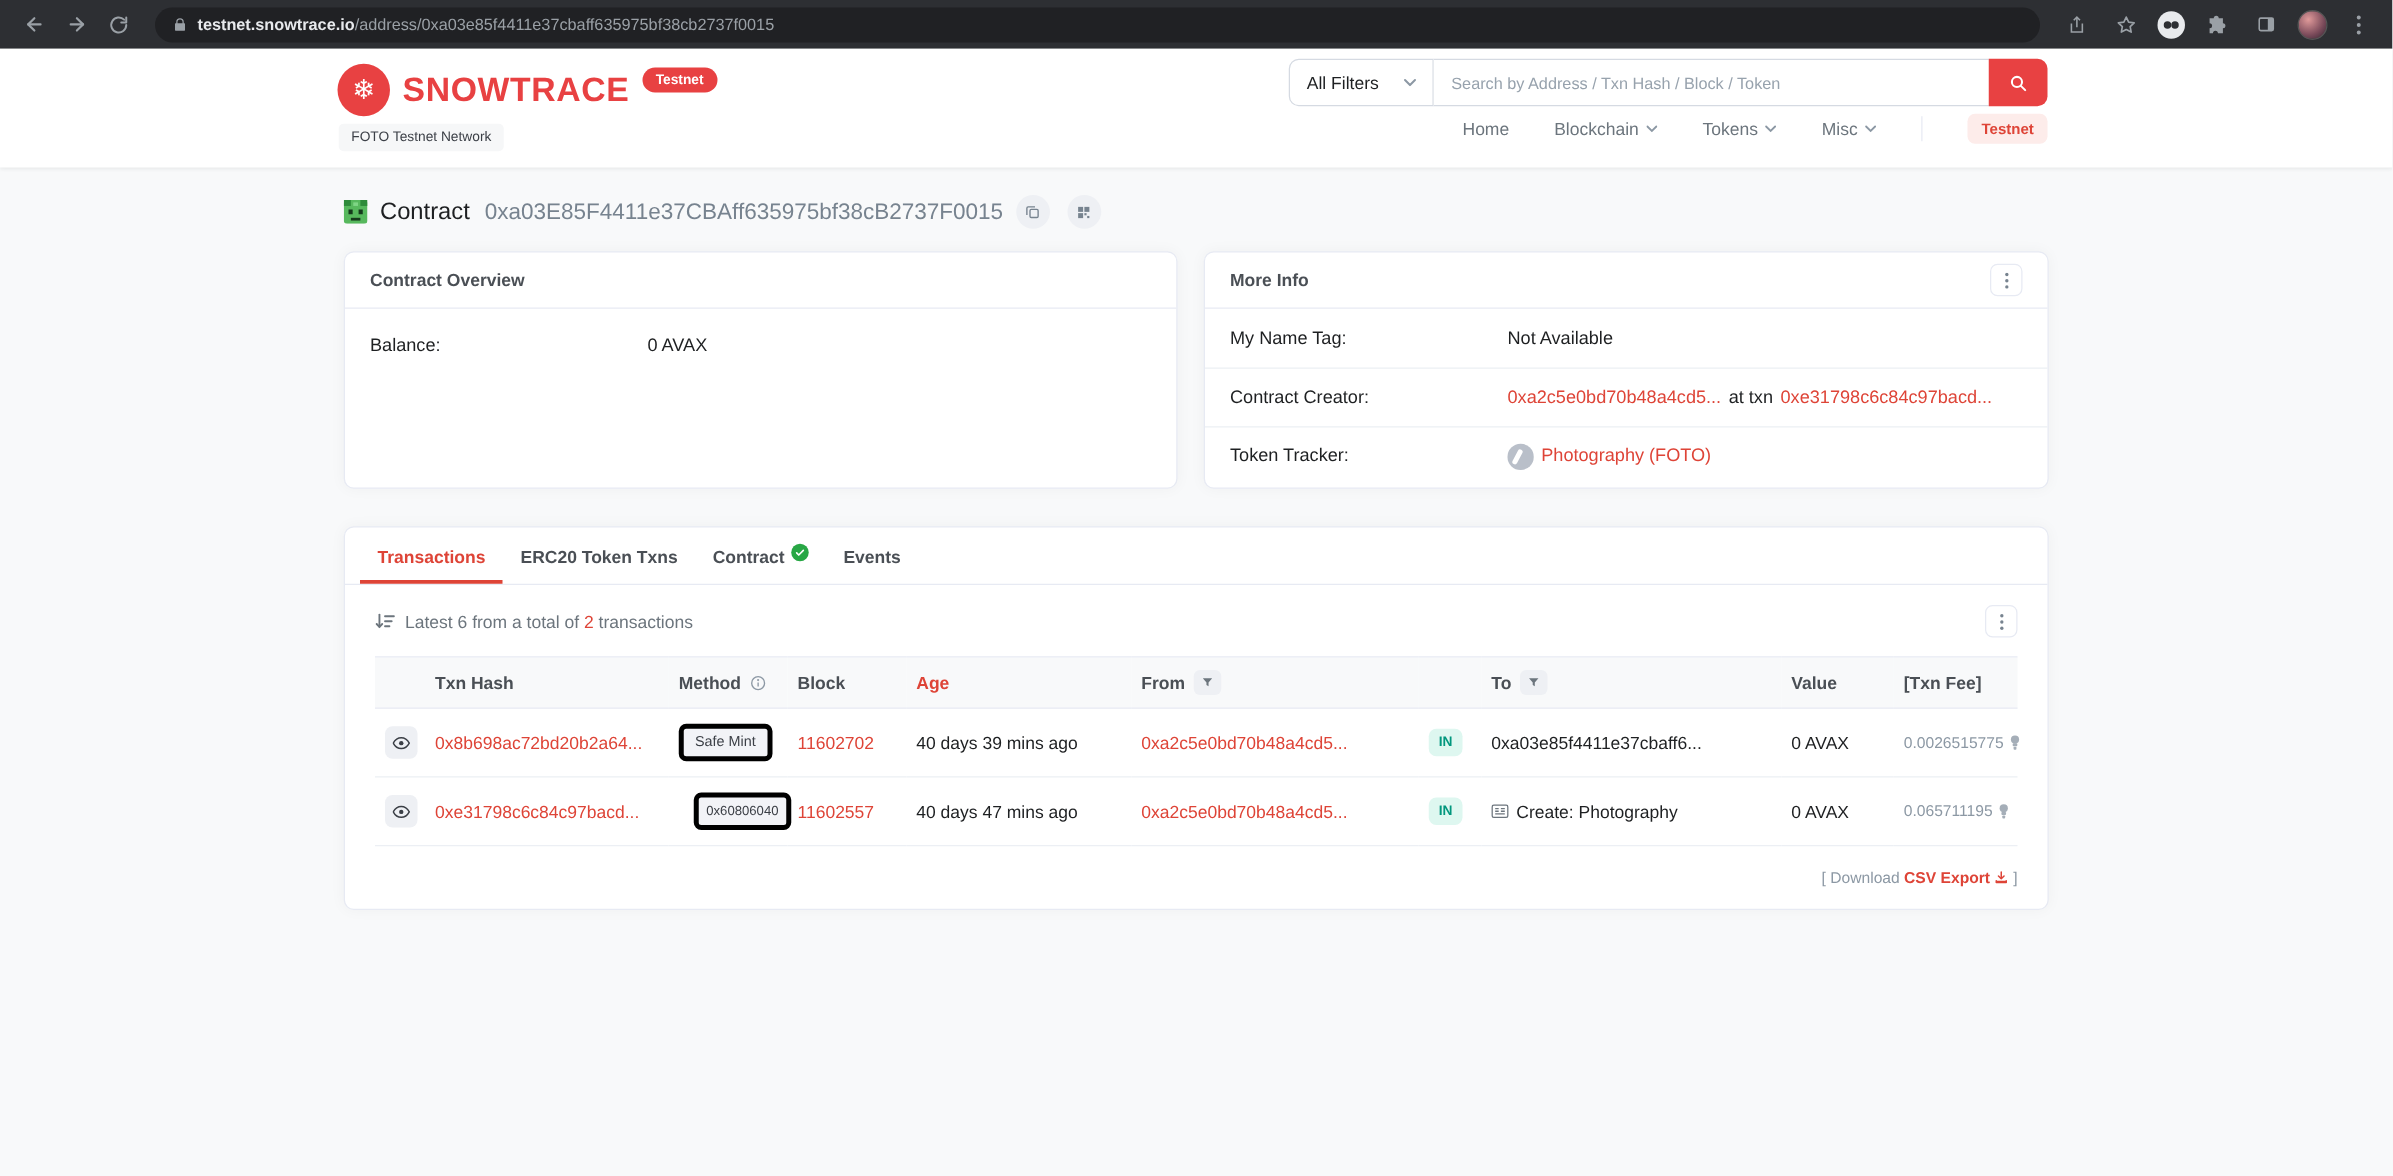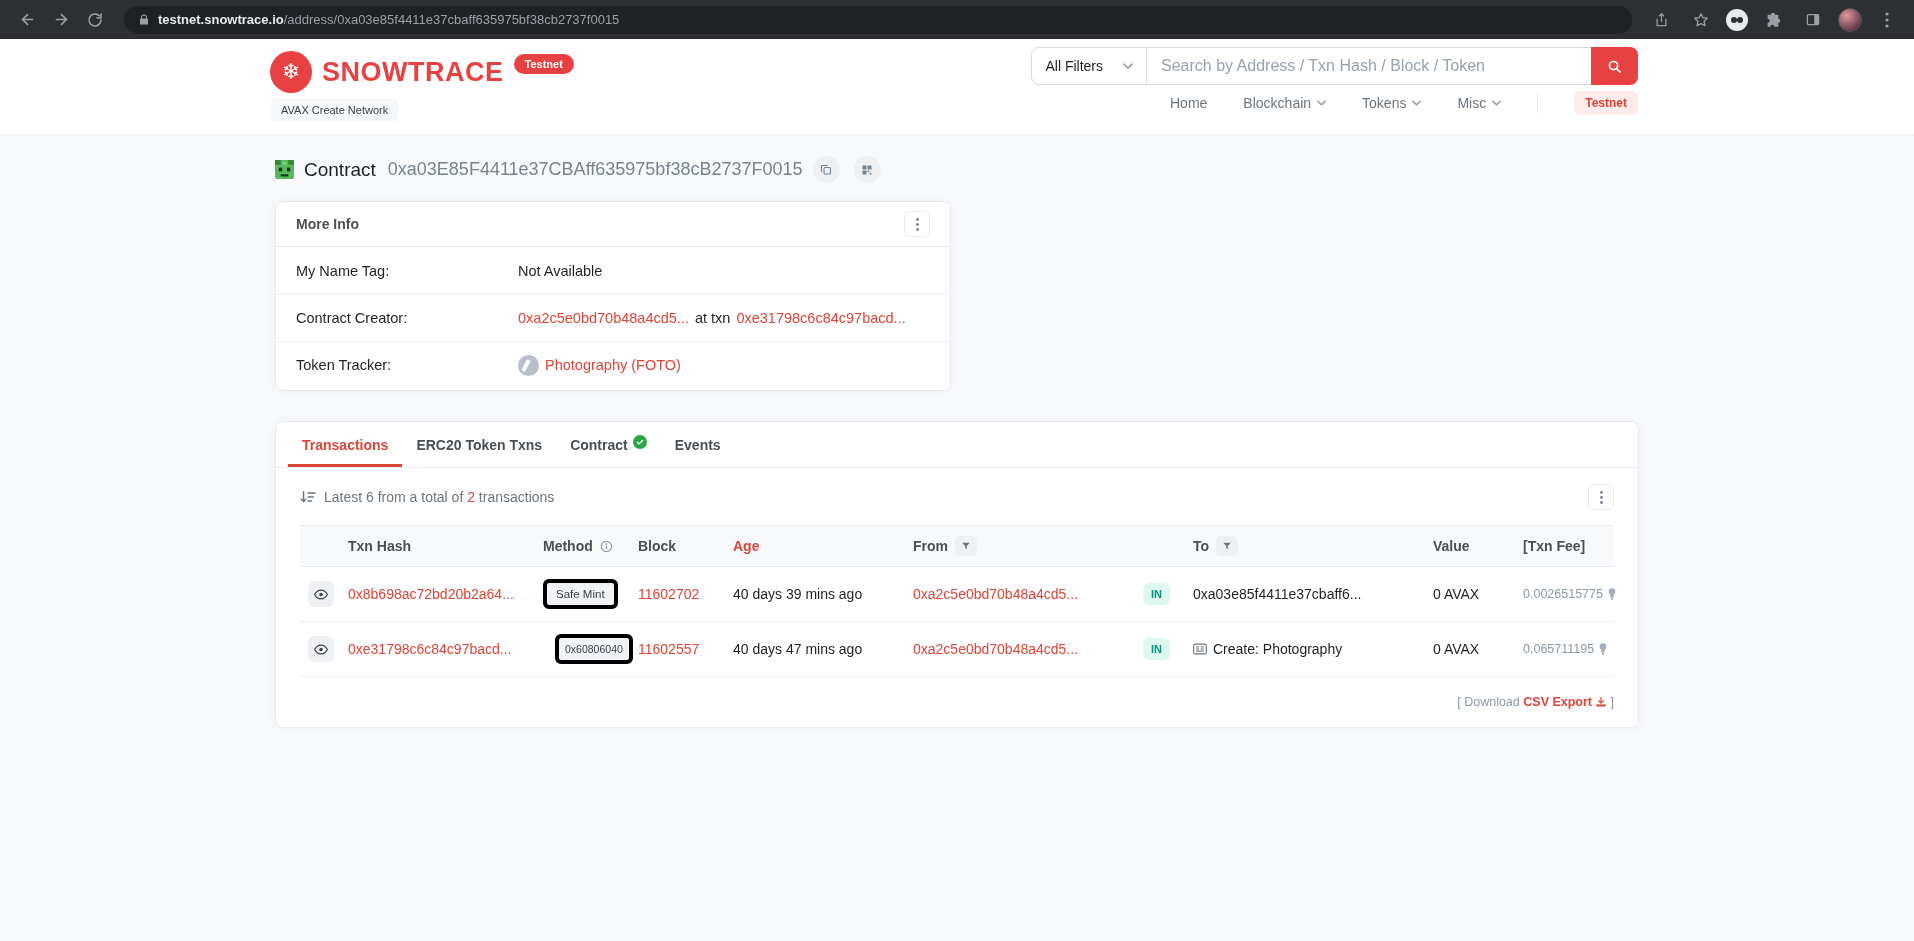--- a/index.html
+++ b/index.html
@@ -23,21 +23,21 @@
 
   
   .site-header { position:relative; height:95px; background:#fff; box-shadow:0 1px 3px rgba(30,32,34,.08); }
   .logo-wrap { position:absolute; left:270px; top:12px; display:flex; align-items:flex-start; gap:10px; cursor:pointer; }
   .logo-circle { width:42px; height:42px; border-radius:50%; background:#e84142; color:#fff; display:flex; align-items:center; justify-content:center; font-size:22px; line-height:1; }
   .brand-text { color:#e84142; font-size:27px; font-weight:800; letter-spacing:.5px; line-height:42px; }
   .brand-badge { background:#e84142; color:#fff; font-size:11px; font-weight:700; padding:4px 11px; border-radius:11px; margin-top:3px; }
   .network-pill { position:absolute; left:271px; top:60px; background:#f6f7f8; border-radius:4px; padding:5px 10px; font-size:11px; color:#3b3f46; }
   .search-group { position:absolute; right:276px; top:8px; height:38px; display:flex; }
   .all-filters { border:1px solid #d5dae2; border-right:1px solid #d5dae2; border-radius:8px 0 0 8px; background:#fff; display:flex; align-items:center; gap:20px; padding:0 13px; font-size:14px; color:#1e2022; cursor:pointer; }
-  .search-input { width:444px; border:1px solid #d5dae2; border-left:none; border-right:none; padding:0 14px; font-size:16px; color:#1e2022; outline:none; }
+  .search-input { width:444px; border:1px solid #d5dae2; border-left:none; border-right:none; padding:0 14px; font-size:13px; color:#1e2022; outline:none; }
   .search-input::placeholder { color:#97a2ad; }
   .search-btn { width:47px; background:#e84142; border:none; border-radius:0 8px 8px 0; color:#fff; display:flex; align-items:center; justify-content:center; cursor:pointer; }
   .main-nav { position:absolute; right:276px; top:52px; display:flex; align-items:center; gap:36px; font-size:14px; color:#6c757d; }
   .nav-item { display:flex; align-items:center; gap:6px; cursor:pointer; }
   .nav-divider { width:1px; height:20px; background:#e7eaf3; }
   .nav-testnet-pill { background:#fdecea; color:#de4437; font-size:12px; font-weight:600; padding:5px 11px; border-radius:6px; cursor:pointer; }
 
   
   .main { height:807px; padding-top:16px; }
   .container { width:1364px; margin:0 auto; }
@@ -160,21 +160,21 @@
     </div>
   </div>
 </div>
 
 <div class="site-header">
   <div class="logo-wrap">
     <div class="logo-circle">❄</div>
     <div class="brand-text">SNOWTRACE</div>
     <div class="brand-badge">Testnet</div>
   </div>
-  <div class="network-pill">AVAX Create Network</div>
+  <div class="network-pill">FOTO Testnet Network</div>
 
   <div class="search-group">
     <div class="all-filters">
       <span>All Filters</span>
       <span>
         <svg width="10" height="6" viewBox="0 0 10 6" fill="none" stroke="#8c98a4" stroke-width="1.6" stroke-linecap="round">
             <path d="M1 1l4 4 4-4"></path>
           </svg>
       </span>
     </div>
@@ -255,20 +255,29 @@
               <rect x="3" y="13" width="8" height="8"></rect>
               <rect x="13" y="13" width="3.5" height="3.5"></rect>
               <rect x="17.5" y="17.5" width="3.5" height="3.5"></rect>
             </svg>
         </span>
       </button>
     </div>
 
     <div class="cards-row">
 
+      <div class="card card-overview">
+        <div class="card-header">
+          <span class="card-title">Contract Overview</span>
+        </div>
+        <div class="info-row" style="margin-top:6px;">
+          <span class="info-label">Balance:</span>
+          <span class="info-value">0 AVAX</span>
+        </div>
+      </div>
 
       <div class="card card-moreinfo">
         <div class="card-header">
           <span class="card-title">More Info</span>
           <button class="kebab-btn">
             <span>
               <svg width="3" height="13" viewBox="0 0 3 13" fill="currentColor">
                   <circle cx="1.5" cy="1.5" r="1.4"></circle>
                   <circle cx="1.5" cy="6.5" r="1.4"></circle>
                   <circle cx="1.5" cy="11.5" r="1.4"></circle>

